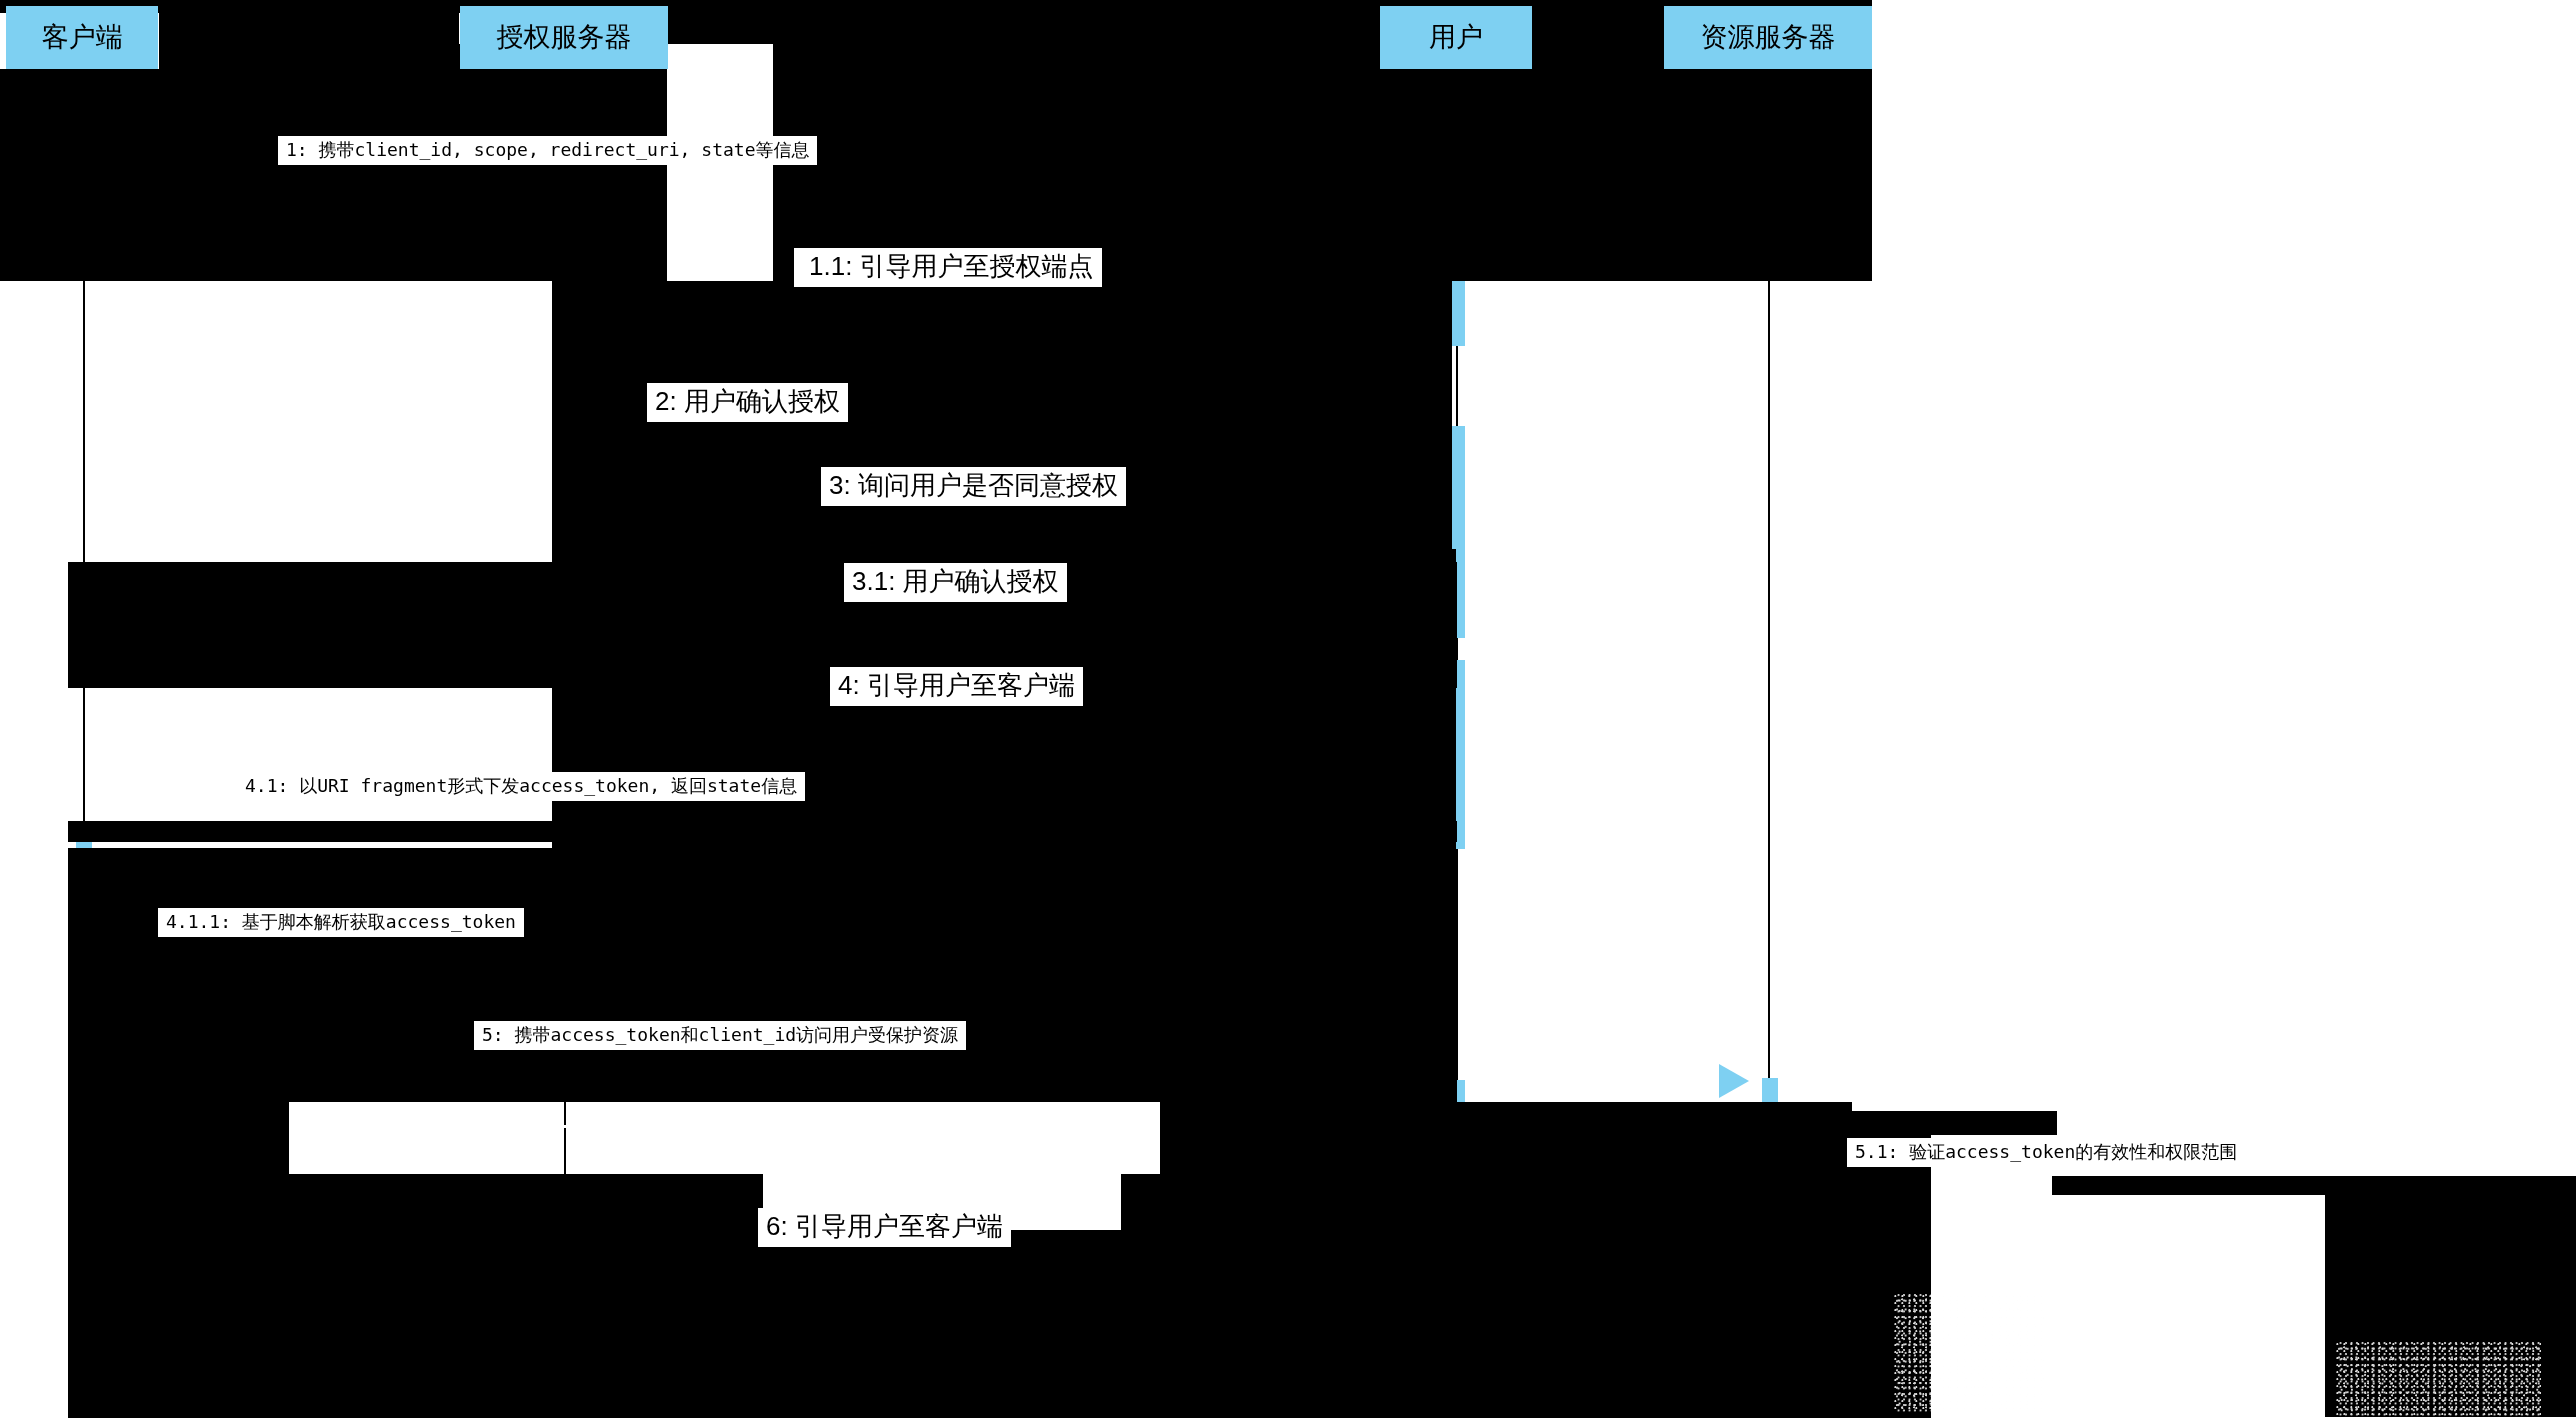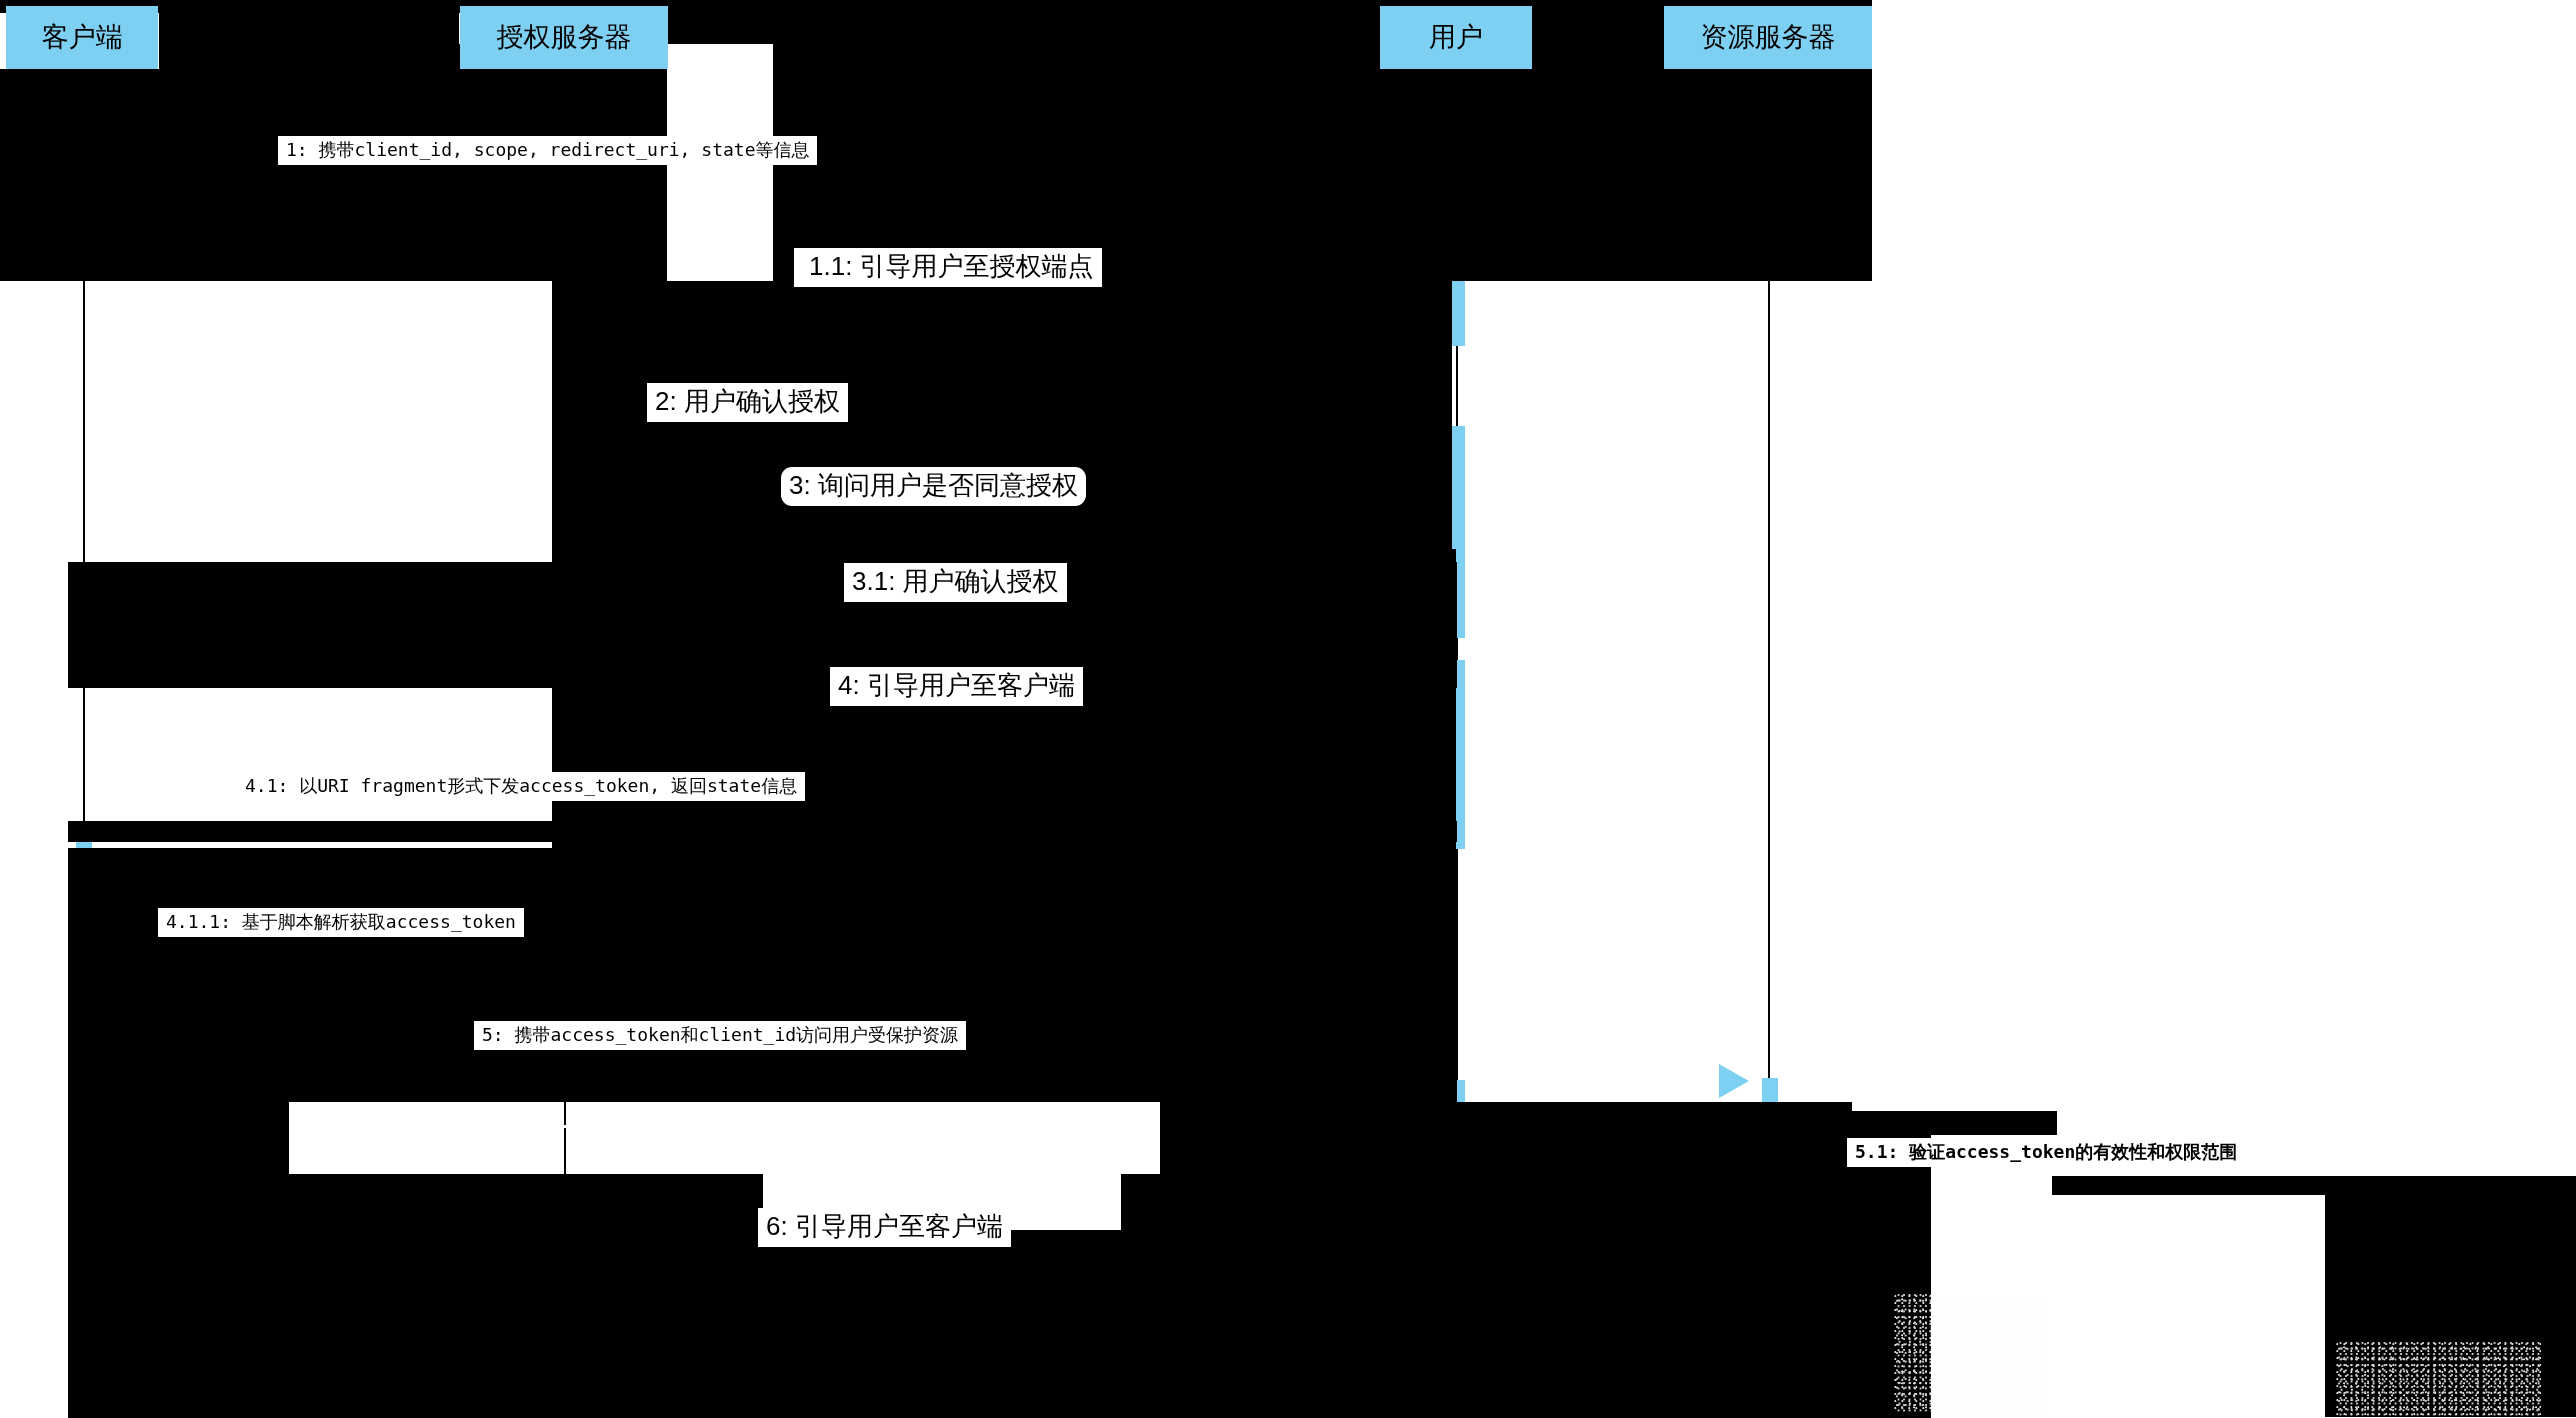--- a/index.html
+++ b/index.html
@@ -157,30 +157,30 @@
   <div class="actor-box" style="left:1664px;top:6.3px;width:208px;height:63px;">
     <span>资源服务器</span>
   </div>
 
   <div class="msg-label mono" style="left:278px;top:136px;">1: 携带client_id, scope, redirect_uri, state等信息</div>
 
   <div class="msg-label" style="left:794px;top:248px;padding-left:15px;">1.1: 引导用户至授权端点</div>
 
   <div class="msg-label" style="left:647px;top:383px;">2: 用户确认授权</div>
 
-  <div class="msg-label" style="left:781px;top:467px;border-radius:11px;">3: 询问用户是否同意授权</div>
+  <div class="msg-label" style="left:821px;top:467px;">3: 询问用户是否同意授权</div>
 
   <div class="msg-label" style="left:844px;top:563px;">3.1: 用户确认授权</div>
 
   <div class="msg-label" style="left:830px;top:667px;">4: 引导用户至客户端</div>
 
   <div class="msg-label mono" style="left:237px;top:772px;">4.1: 以URI fragment形式下发access_token, 返回state信息</div>
 
   <div class="msg-label mono" style="left:158px;top:908px;">4.1.1: 基于脚本解析获取access_token</div>
 
   <div class="msg-label mono" style="left:474px;top:1021px;">5: 携带access_token和client_id访问用户受保护资源</div>
 
-  <div class="msg-label mono" style="left:1847px;top:1138px;font-weight:bold;">5.1: 验证access_token的有效性和权限范围</div>
+  <div class="msg-label mono" style="left:1847px;top:1138px;">5.1: 验证access_token的有效性和权限范围</div>
 
   <div class="msg-label" style="left:758px;top:1208px;">6: 引导用户至客户端</div>
 
 </div>
 
 
 </body></html>

